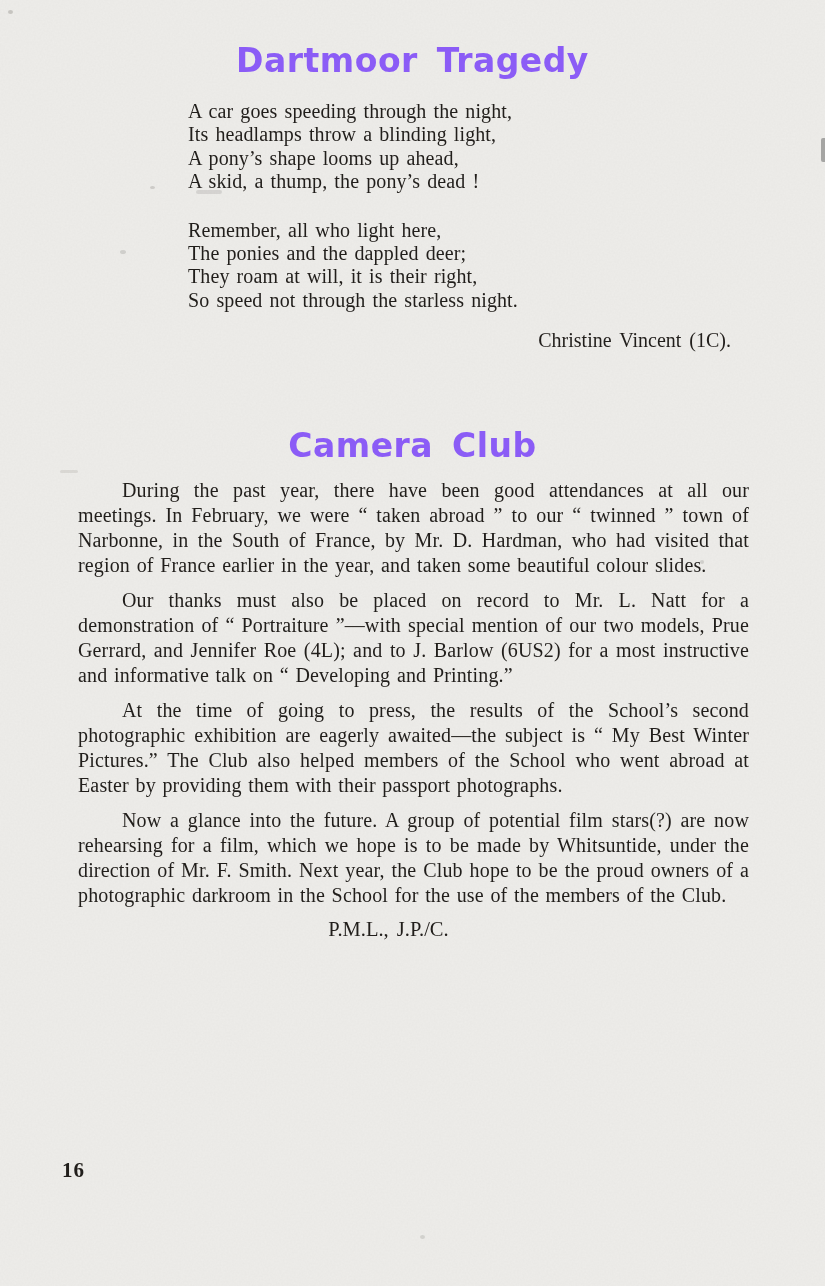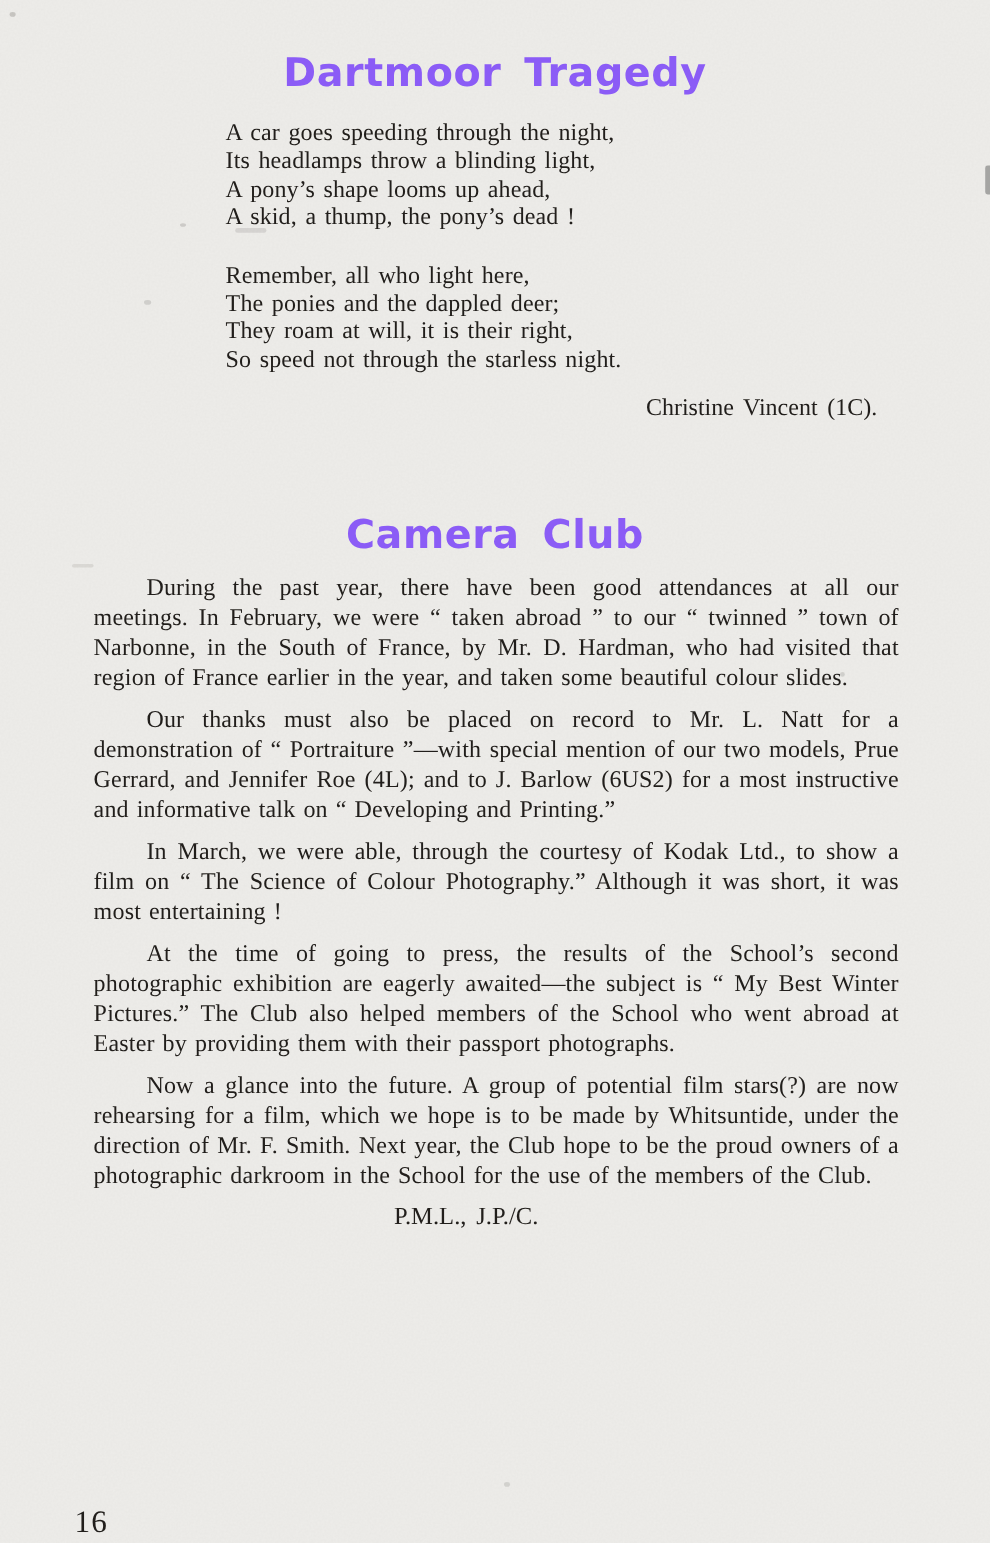--- a/index.html
+++ b/index.html
@@ -73,23 +73,23 @@
   }
   .signature{
     text-align:center;
     padding-right:48px;
     margin-top:4px;
     font-size:20.5px;
     word-spacing:3px;
   }
   .page-number{
     position:absolute;z-index:1;
-    left:62px;top:1254px;
-    font-size:26px;
-    font-weight:normal;
+    left:62px;top:1158px;
+    font-size:21px;
+    font-weight:bold;
     letter-spacing:1px;
   }
   
   .edge-mark{
     position:absolute;z-index:2;
     right:0;top:138px;width:4px;height:24px;
     background:#8d8d8c;opacity:.75;border-radius:2px 0 0 2px;
   }
   .speck{
     position:absolute;z-index:2;border-radius:50%;
@@ -138,21 +138,20 @@
 
       <div class="byline">Christine Vincent (1C).</div>
     </section>
 
     <section>
       <h1 class="headline article-title">Camera Club</h1>
 
       <div class="article-body">
         <p>During the past year, there have been good attendances at all our meetings.  In February, we were “ taken abroad ” to our “ twinned ” town of Narbonne, in the South of France, by Mr. D. Hardman, who had visited that region of France earlier in the year, and taken some beautiful colour slides.</p>
         <p>Our thanks must also be placed on record to Mr. L. Natt for a demonstration of “ Portraiture ”—with special mention of our two models, Prue Gerrard, and Jennifer Roe (4L); and to J. Barlow (6US2) for a most instructive and informative talk on “ Developing and Printing.”</p>
-        <p>In March, we were able, through the courtesy of Kodak Ltd., to show a film on “ The Science of Colour Photography.” Although it was short, it was most entertaining !</p>
         <p>At the time of going to press, the results of the School’s second photographic exhibition are eagerly awaited—the subject is “ My Best Winter Pictures.”  The Club also helped members of the School who went abroad at Easter by providing them with their passport photographs.</p>
         <p>Now a glance into the future. A group of potential film stars(?) are now rehearsing for a film, which we hope is to be made by Whitsuntide, under the direction of Mr. F. Smith.  Next year, the Club hope to be the proud owners of a photographic darkroom in the School for the use of the members of the Club.</p>
       </div>
 
       <div class="signature">P.M.L., J.P./C.</div>
     </section>
 
   </div>
 
   <div class="page-number">16</div>

